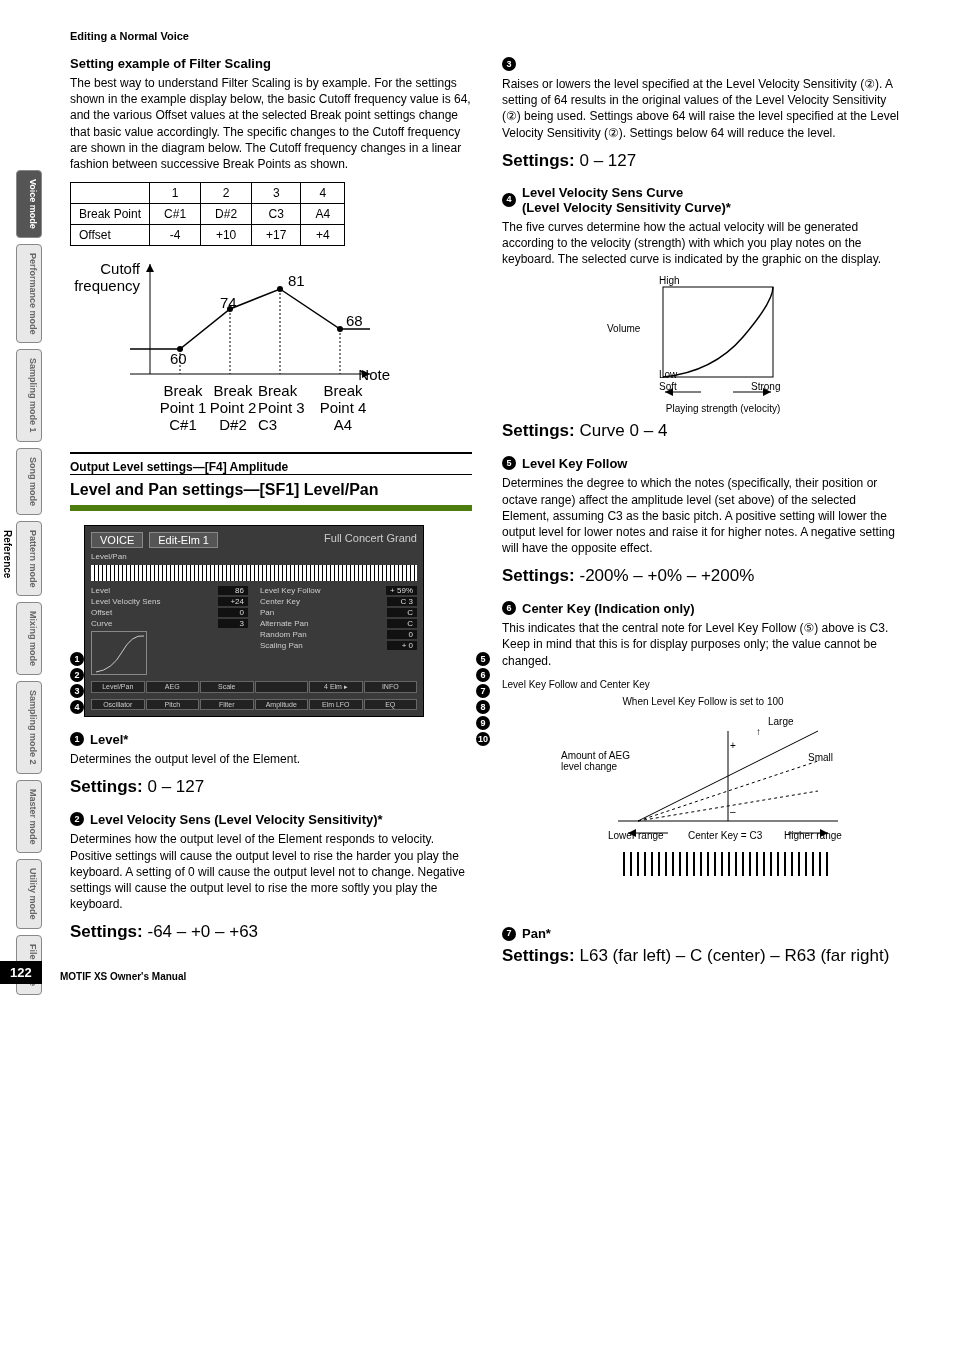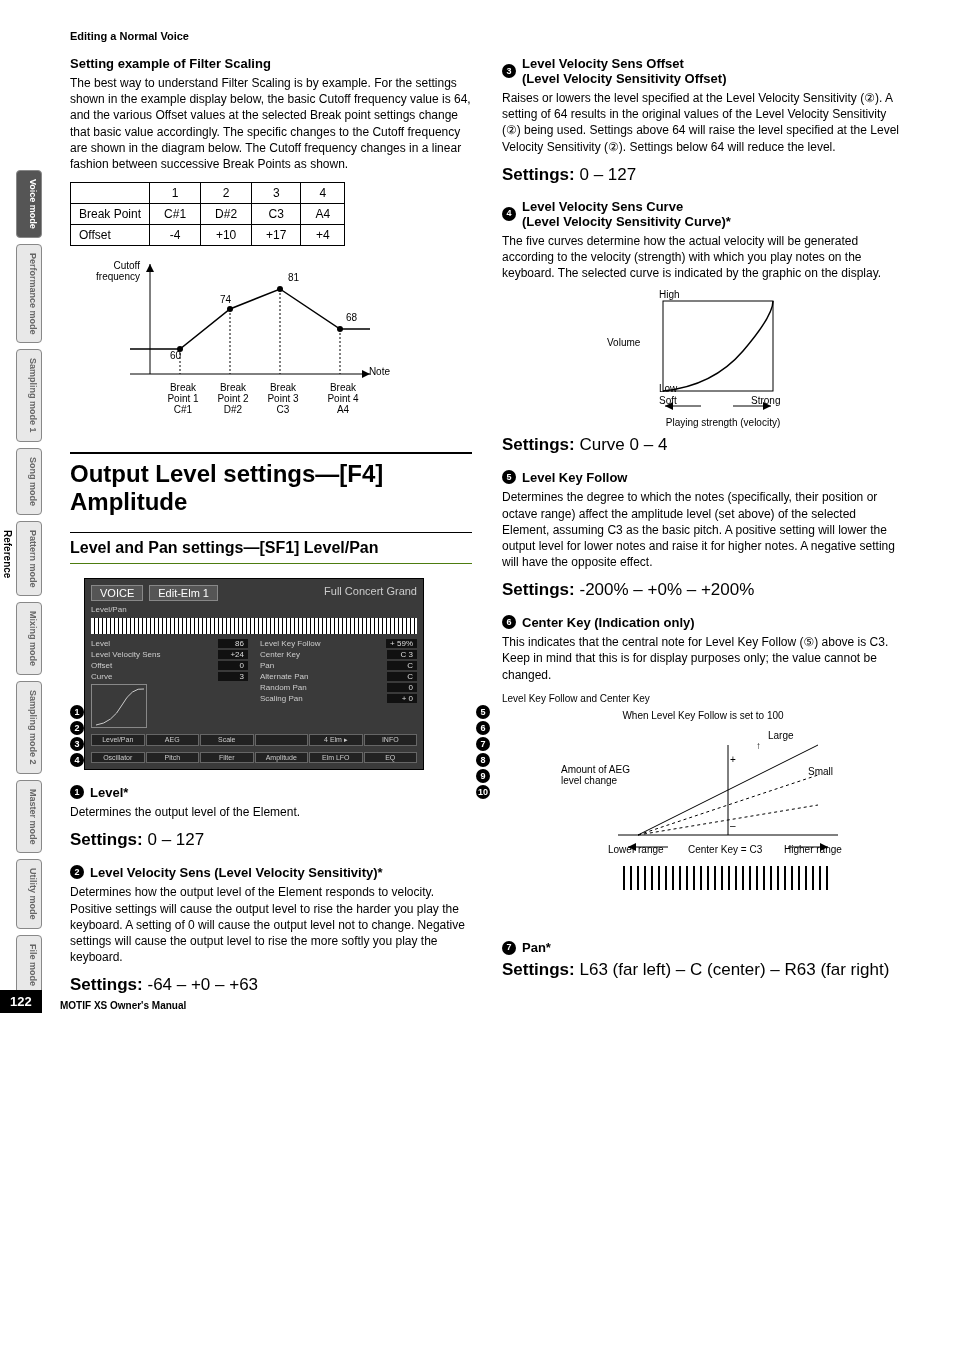--- a/index.html
+++ b/index.html
@@ -57,27 +57,27 @@
     padding: 3px 14px;
     text-align: center;
     font-weight: normal;
   }
   table.data td:first-child { text-align: left; padding: 3px 8px; }
   .graph-area {
     position: relative;
     width: 320px;
     height: 180px;
     margin: 6px 0 18px 0;
-    font-size: 10px;
+    font-size: 15px;
   }
   .section-hr { border: none; border-top: 2px solid #000; margin: 10px 0 6px 0; }
-  .h1 { font-size: 24px; font-weight: bold; margin-bottom: 16px; }
+  .h1 { font-size: 12px; font-weight: bold; }
   .h2 {
     font-size: 16px; font-weight: bold;
-    border-top: 1px solid #000; border-bottom: 1px solid #4d7c0f;
+    border-top: 1px solid #000; border-bottom: 6px solid #4d7c0f;
     padding: 6px 0; margin-bottom: 14px;
   }
   .screenshot-box {
     width: 340px;
     background: #3a3a3a;
     border: 1px solid #000;
     padding: 6px;
     margin-bottom: 8px;
     position: relative;
   }
@@ -220,21 +220,21 @@
       <div style="position:absolute;left:100px;top:96px">60</div>
       <div style="position:absolute;left:150px;top:40px">74</div>
       <div style="position:absolute;left:218px;top:18px">81</div>
       <div style="position:absolute;left:276px;top:58px">68</div>
       <div style="position:absolute;left:88px;top:128px;width:50px;text-align:center">
         <span>Break Point 1</span><br><span>C#1</span>
       </div>
       <div style="position:absolute;left:138px;top:128px;width:50px;text-align:center">
         <span>Break Point 2</span><br><span>D#2</span>
       </div>
-      <div style="position:absolute;left:188px;top:128px;width:50px;text-align:center">
+      <div style="position:absolute;left:188px;top:128px;width:50px;">
         <span>Break Point 3</span><br><span>C3</span>
       </div>
       <div style="position:absolute;left:248px;top:128px;width:50px;text-align:center">
         <span>Break Point 4</span><br><span>A4</span>
       </div>
     </div>
 
     <hr class="section-hr">
     <div class="h1">Output Level settings—[F4] Amplitude</div>
     <div class="h2">Level and Pan settings—[SF1] Level/Pan</div>
@@ -348,21 +348,20 @@
     <p class="para">Determines how the output level of the Element responds to velocity. Positive settings will cause the output level to rise the harder you play the keyboard. A setting of 0 will cause the output level not to change. Negative settings will cause the output level to rise the more softly you play the keyboard.</p>
     <div class="settings-line">
       <b>Settings:</b> <span>-64 – +0 – +63</span>
     </div>
   </div>
 
   <div class="col">
 
     <div class="param-head" style="margin-top:0">
       <span class="circ-num">3</span>
-      <span class="sub"><span>Level Velocity Sens Offset</span><br><span>(Level Velocity Sensitivity Offset)</span></span>
     </div>
     <p class="para">Raises or lowers the level specified at the Level Velocity Sensitivity (②). A setting of 64 results in the original values of the Level Velocity Sensitivity (②) being used. Settings above 64 will raise the level specified at the Level Velocity Sensitivity (②). Settings below 64 will reduce the level.</p>
     <div class="settings-line">
       <b>Settings:</b> <span>0 – 127</span>
     </div>
 
     <div class="param-head">
       <span class="circ-num">4</span>
       <span class="sub"><span>Level Velocity Sens Curve</span><br><span>(Level Velocity Sensitivity Curve)*</span></span>
     </div>

